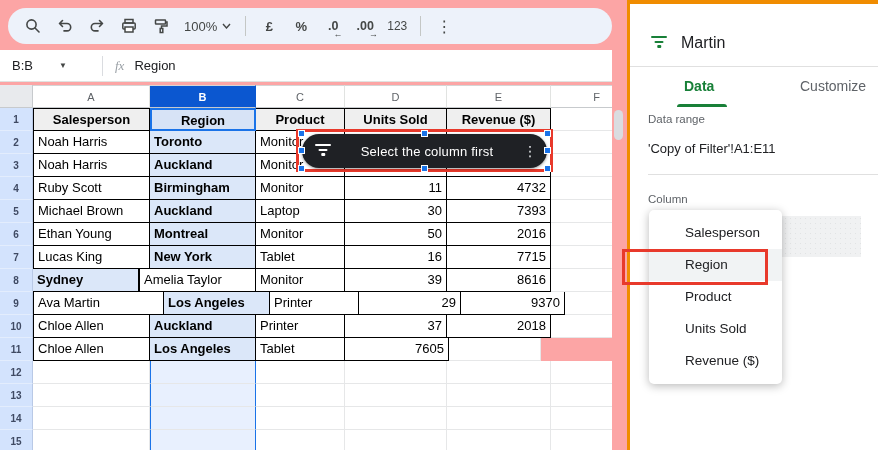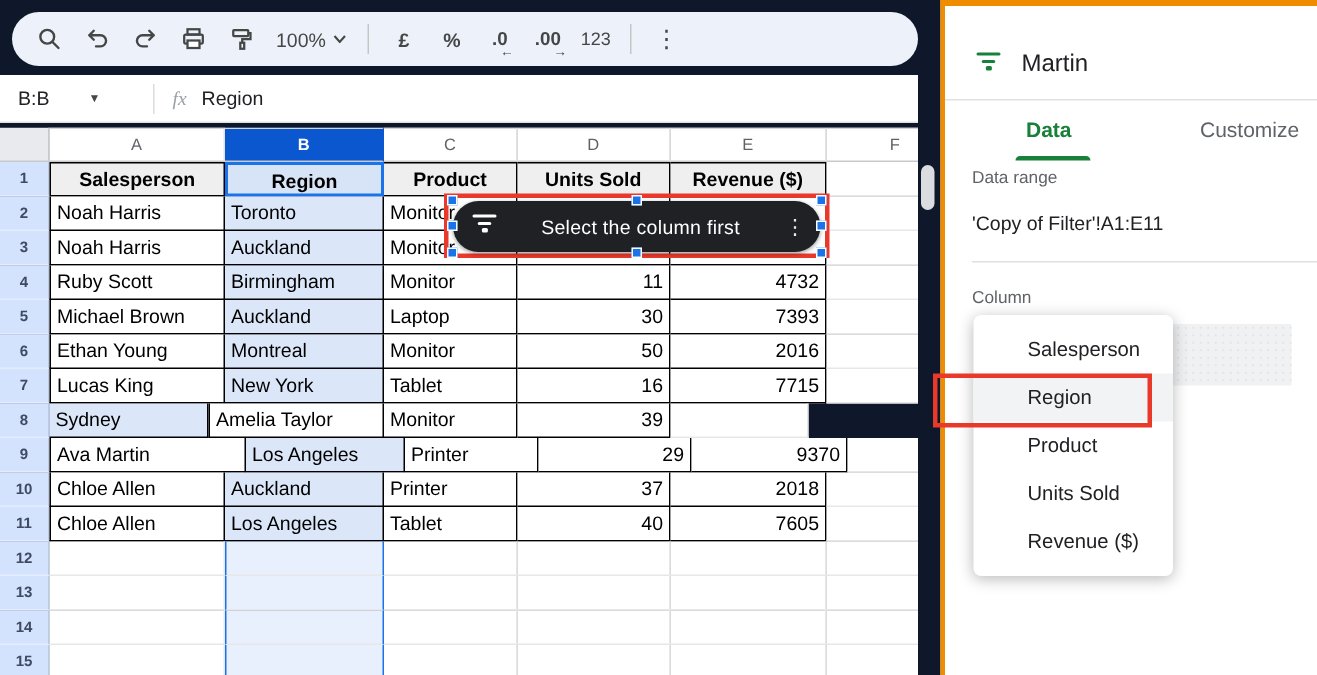--- a/index.html
+++ b/index.html
@@ -1,21 +1,21 @@
 <!DOCTYPE html>
 <html style="--red: #e8392b; --orange: #f08c00; --green: #188038; --selblue: #1a73e8; --headblue: #0b57d0;"><head>
 <meta charset="utf-8">
 <style>
   :root{
     --red:#e8392b; --orange:#f08c00; --green:#188038; --selblue:#1a73e8;
     --headblue:#0b57d0; --ink:#202124; --gray:#5f6368; --iconink:#444746;
   }
   *{margin:0;padding:0;box-sizing:border-box;}
   body{background:#fff;font-family:"Liberation Sans", sans-serif;}
-  .stage{position:relative;width:878px;height:450px;overflow:hidden;background:#0f172a;}
+  .stage{position:relative;width:878px;height:450px;overflow:hidden;background:#fca5a5;}
 
   
   .toolbar{position:absolute;left:8px;top:8px;width:604px;height:36px;background:#edf2fa;
     border-radius:24px;display:flex;align-items:center;padding:0 10px;gap:2px;}
   .tbtn{border:0;background:transparent;color:var(--iconink);width:30px;height:30px;border-radius:6px;
     display:flex;align-items:center;justify-content:center;font-family:"Liberation Sans",sans-serif;cursor:pointer;flex:none;}
   .tbtn svg{display:block;}
   .tsep{width:1px;height:20px;background:#c4c7c5;margin:0 6px;flex:none;}
   .zoomctl{width:auto;padding:0 6px;gap:5px;font-size:13px;color:var(--iconink);}
   .dec{font-size:12.5px;font-weight:bold;color:var(--iconink);position:relative;line-height:1;}
@@ -41,21 +41,21 @@
     border-right:1px solid #e1e3e1;border-bottom:1px solid #c7cacd;border-top:1px solid #d5d5d5;}
   .corner{width:33px;flex:none;background:#e8eaed;border-right:1px solid #c7cacd;border-bottom:1px solid #c7cacd;}
   .ghead .sel{background:var(--headblue);color:#fff;font-weight:bold;border-right:1px solid var(--headblue);}
   .rowhead{width:33px;flex:none;background:#d3e3fd;color:#3f4a63;font-size:10px;font-weight:bold;
     display:flex;align-items:center;justify-content:center;border-right:1px solid #b9c9e6;border-bottom:1px solid #e3edfd;cursor:pointer;}
   .gcell{flex:none;height:23px;line-height:22px;padding:0 4px;overflow:hidden;white-space:nowrap;cursor:cell;background:#fff;}
   .gcell.gl{border-right:1px solid #e6e7e8;border-bottom:1px solid #e6e7e8;}
   .gcell.tb{border-right:1px solid #000;border-bottom:1px solid #000;background:#fff;color:#000;}
   .gcell.tb.first{border-left:1px solid #000;}
   .grow.r1 .gcell.tb{border-top:1px solid #000;background:#efefef;font-weight:bold;text-align:center;}
-  .gcell.bsel{background:#dbe7f9;}
+  .gcell.bsel{background:#dbe7f9;font-weight:bold;}
   .grow.r1 .gcell.bsel{background:#d7e3f6;border:2px solid var(--selblue);}
   .gcell.bempty{background:#e8f0fe;border-left:1px solid var(--selblue);border-right:1px solid var(--selblue);border-bottom:1px solid #e6e7e8;}
   .gcell.numc{text-align:right;}
 
   
   .vscroll{position:absolute;left:613px;top:85px;width:11px;height:365px;}
   .vthumb{position:absolute;left:1px;top:25px;width:9px;height:30px;background:#dadce0;border-radius:5px;cursor:pointer;}
 
   
   .slicer-red{position:absolute;left:296px;top:129px;width:257px;height:43px;border:3px solid var(--red);pointer-events:none;}
@@ -248,20 +248,21 @@
         <div class="gcell tb numc" style="width: 102px;">16</div>
         <div class="gcell tb numc" style="width: 104px;">7715</div>
         <div class="gcell gl" style="width: 92px;"></div>
       </div>
       <div class="grow">
         <div class="rowhead">8</div>
         <div class="gcell tb bsel" style="width: 106px;">Sydney</div>
         <div class="gcell tb first" style="width: 117px;">Amelia Taylor</div>
         <div class="gcell tb" style="width: 89px;">Monitor</div>
         <div class="gcell tb numc" style="width: 102px;">39</div>
+        <div class="gcell tb numc" style="width: 104px;">8616</div>
         <div class="gcell gl" style="width: 92px;"></div>
       </div>
       <div class="grow">
         <div class="rowhead">9</div>
         <div class="gcell tb first" style="width: 131px;">Ava Martin</div>
         <div class="gcell tb bsel" style="width: 106px;">Los Angeles</div>
         <div class="gcell tb" style="width: 89px;">Printer</div>
         <div class="gcell tb numc" style="width: 102px; text-align: right;">29</div>
         <div class="gcell tb numc" style="width: 104px;">9370</div>
         <div class="gcell gl" style="width: 92px;"></div>
@@ -273,21 +274,20 @@
         <div class="gcell tb" style="width: 89px;">Printer</div>
         <div class="gcell tb numc" style="width: 102px;">37</div>
         <div class="gcell tb numc" style="width: 104px;">2018</div>
         <div class="gcell gl" style="width: 92px;"></div>
       </div>
       <div class="grow">
         <div class="rowhead">11</div>
         <div class="gcell tb first" style="width: 117px;">Chloe Allen</div>
         <div class="gcell tb bsel" style="width: 106px;">Los Angeles</div>
         <div class="gcell tb" style="width: 89px;">Tablet</div>
-        <div class="gcell tb numc" style="width: 102px;">40</div>
         <div class="gcell tb numc" style="width: 104px;">7605</div>
         <div class="gcell gl" style="width: 92px;"></div>
       </div>
       <div class="grow">
         <div class="rowhead">12</div>
         <div class="gcell gl" style="width: 117px;"></div>
         <div class="gcell bempty" style="width: 106px;"></div>
         <div class="gcell gl" style="width: 89px;"></div>
         <div class="gcell gl" style="width: 102px;"></div>
         <div class="gcell gl" style="width: 104px;"></div>

